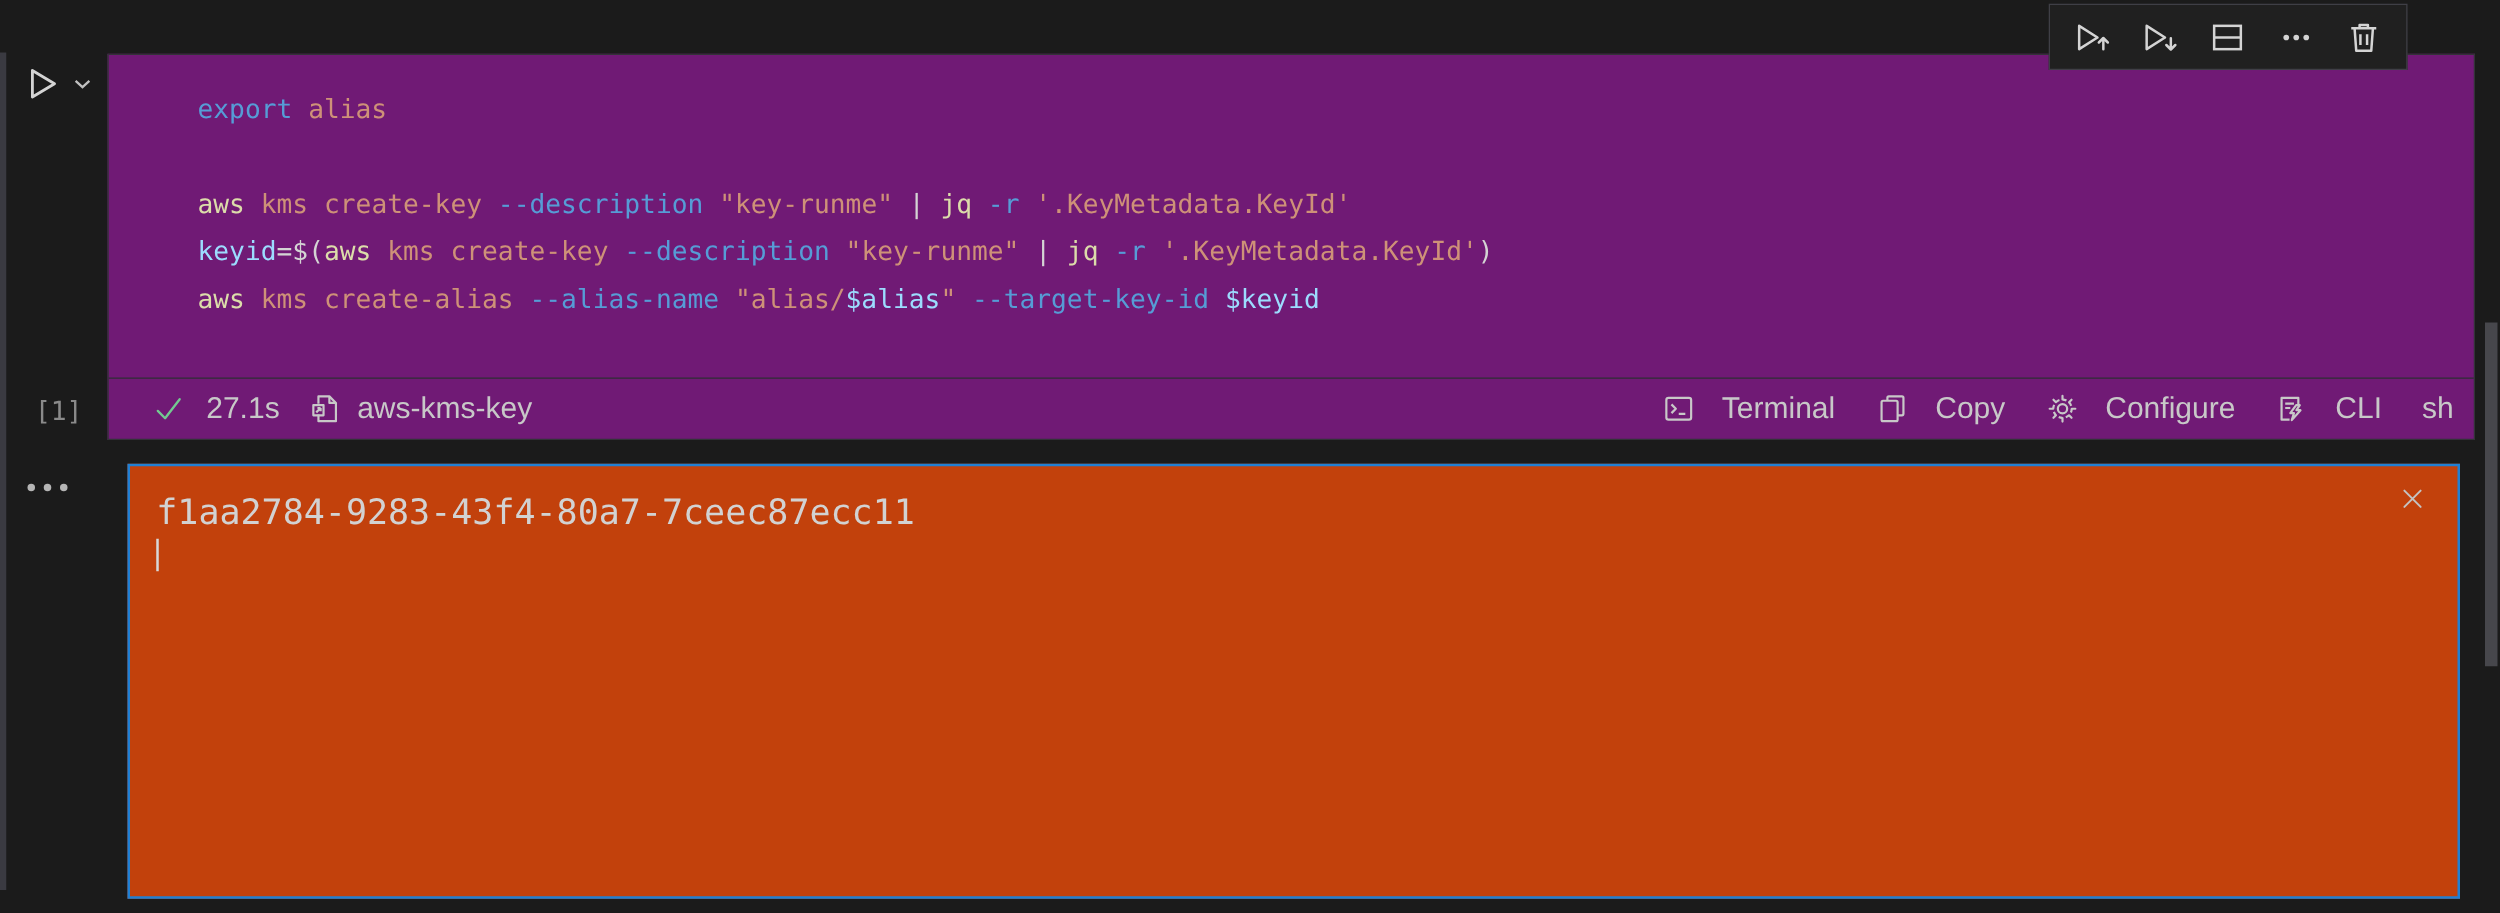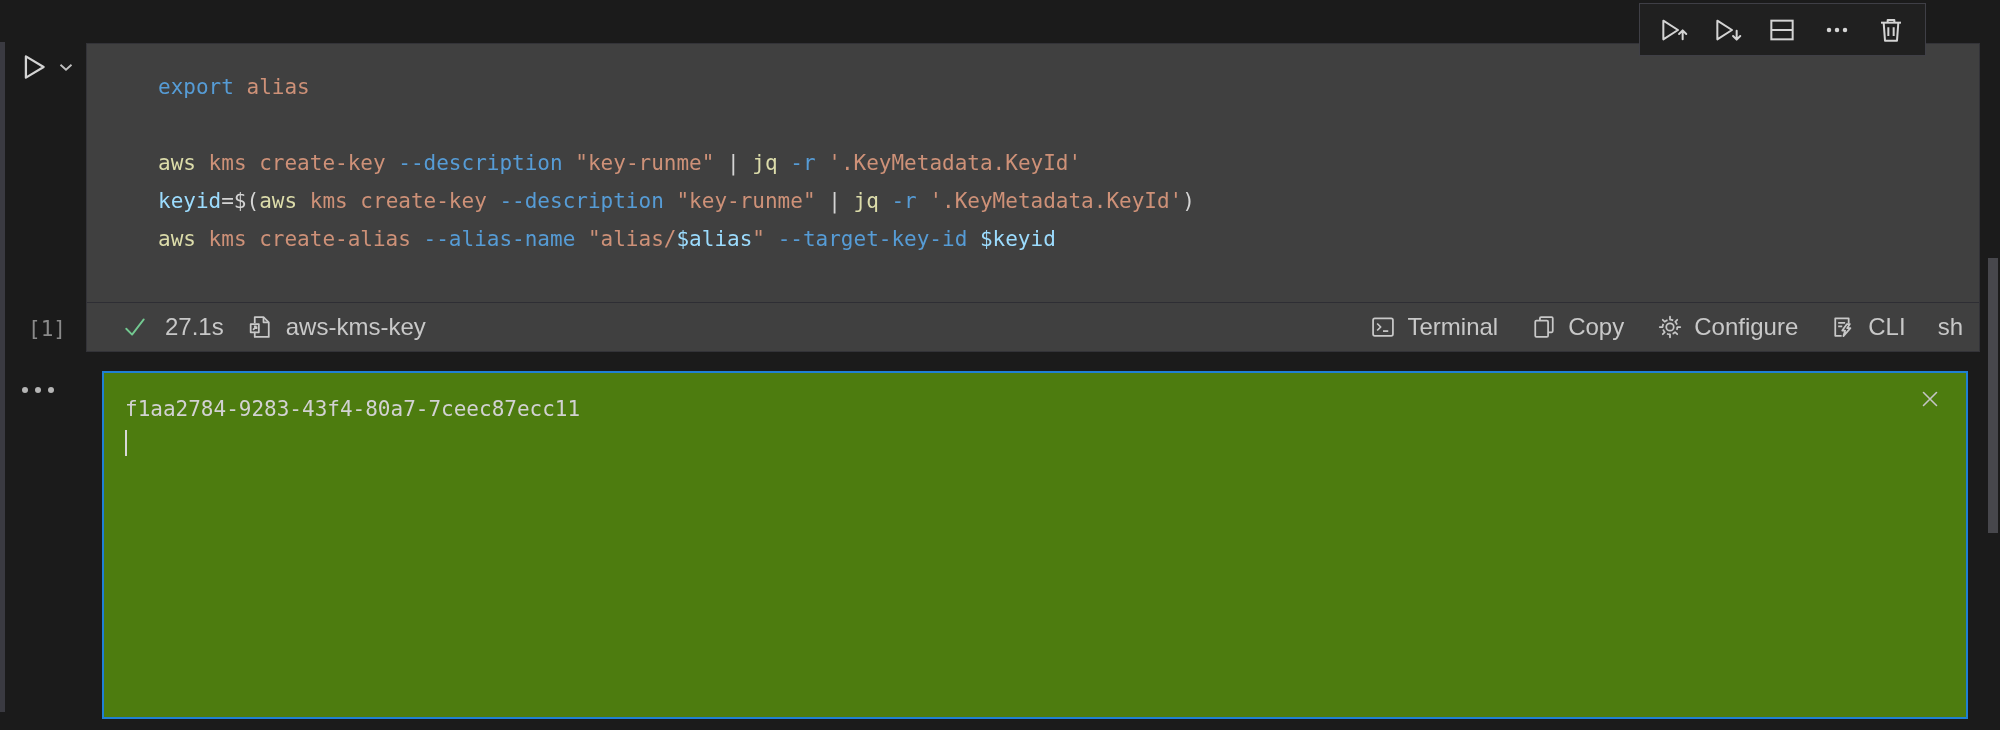--- a/index.html
+++ b/index.html
@@ -18,49 +18,49 @@
   .left-strip{position:absolute;left:0;top:42;width:5px;top:42px;height:670px;background:#3a3a41;}
 
   
   .run-btn{position:absolute;left:16px;top:48px;width:38px;height:38px;background:none;border:none;cursor:pointer;color:#d4d4d4;}
   .run-chevron{position:absolute;left:55px;top:56px;width:22px;height:22px;color:#c0c0c0;cursor:pointer;}
   .exec-count{position:absolute;left:28px;top:317px;font-size:21px;color:#8a8a8a;}
   .output-menu{position:absolute;left:22px;top:383px;width:36px;height:14px;display:flex;gap:7px;align-items:center;cursor:pointer;}
   .output-menu i{width:6px;height:6px;border-radius:50%;background:#b5b5b5;}
 
   
-  .cell{position:absolute;left:86px;top:43px;width:1894px;height:309px;background:#404040;border:1px solid #333338;}
+  .cell{position:absolute;left:86px;top:43px;width:1894px;height:309px;background:#701a75;border:1px solid #333338;}
   .code{position:absolute;left:0;top:0;right:0;bottom:49px;padding:24px 10px 0 71px;
         font-size:21px;line-height:38px;white-space:pre;cursor:text;}
   .code .ln{height:38px;}
   .tok-kw{color:var(--kw);} .tok-str{color:var(--str);} .tok-fn{color:var(--fn);margin-top:38px;}
   .tok-var{color:var(--variable);} .tok-pl{color:var(--plain);}
 
   
   .statusbar{position:absolute;left:0;right:0;bottom:0;height:49px;border-top:1px solid #2e2e34;
              display:flex;align-items:center;padding:0 16px 0 34px;font-size:24px;color:#c8c8c8;}
   .statusbar .icon{display:inline-flex;align-items:center;justify-content:center;}
   .status-left{display:flex;align-items:center;}
   .status-right{margin-left:auto;display:flex;align-items:center;gap:32px;}
   .sb-duration{margin-left:16px;}
   .sb-fileicon{margin-left:22px;}
   .sb-name{margin-left:12px;}
-  .sb-action{display:flex;align-items:center;gap:10px;background:none;border:none;color:#c8c8c8;
+  .sb-action{display:flex;align-items:center;gap:20px;background:none;border:none;color:#c8c8c8;
              font-size:24px;font-family:"Liberation Sans",sans-serif;cursor:pointer;justify-content:space-between;}
   .sb-lang{margin-left:0px;color:#c8c8c8;cursor:pointer;}
 
   
   .toolbar{position:absolute;left:1639px;top:3px;width:287px;height:53px;background:#202020;
            border:1px solid #3f3f46;display:flex;align-items:center;justify-content:space-evenly;z-index:5;}
   .tb-btn{background:none;border:none;color:#d4d4d4;width:40px;height:40px;display:flex;
           align-items:center;justify-content:center;cursor:pointer;border-radius:5px;}
 
   
-  .output{position:absolute;left:102px;top:371px;width:1866px;height:348px;background:#4d7c0f;
-          border:2px solid var(--accent);padding:20px 24px 0 21px;font-size:21px;line-height:33px;color:#d2d2d2;}
+  .output{position:absolute;left:102px;top:371px;width:1866px;height:348px;background:#c2410c;
+          border:2px solid var(--accent);padding:20px 24px 0 21px;font-size:28px;line-height:33px;color:#d2d2d2;}
   .cursor{display:inline-block;width:2px;height:26px;background:#d8d8d8;vertical-align:middle;}
   .output-close{position:absolute;top:14px;right:24px;width:24px;height:24px;background:none;border:none;
                 color:#c4c4c4;cursor:pointer;}
 
   
   .scrollbar{position:absolute;left:1988px;top:258px;width:10px;height:275px;background:#47474c;cursor:grab;}
 
   svg{display:block;}
 </style>
 </head>

